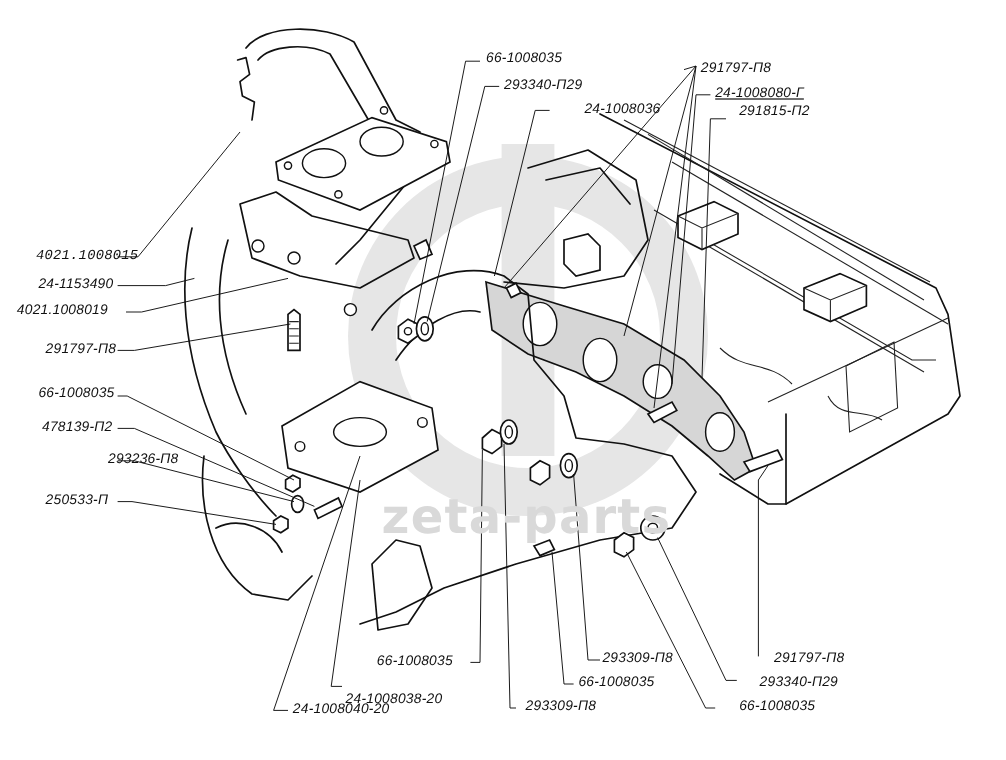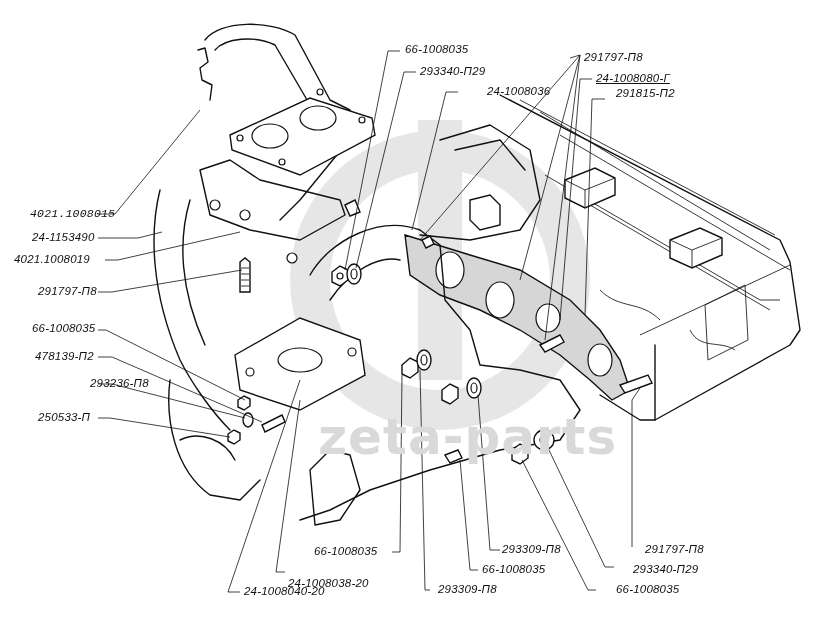--- a/index.html
+++ b/index.html
@@ -13,21 +13,21 @@
     font-size: 11.5px;
     color: #111;
     white-space: nowrap;
     line-height: 1;
     letter-spacing: 0.2px;
   }
   .wm-text {
     position: absolute;
     font-family: "DejaVu Sans", sans-serif;
     font-weight: bold;
-    font-size: 50px;
+    font-size: 40px;
     color: #d9d9d9;
     left: 318px; top: 408px;
     letter-spacing: 1px;
   }
   .part { fill: none; stroke: #111; stroke-width: 1.4; stroke-linejoin: round; stroke-linecap: round; }
   .thin { fill: none; stroke: #222; stroke-width: 0.9; }
   .lead { fill: none; stroke: #111; stroke-width: 0.8; }
   .fillw { fill: #fff; stroke: #111; stroke-width: 1.4; }
   .gasket { fill: #d6d6d6; stroke: #111; stroke-width: 1.4; }
   .hole { fill: #fff; stroke: #111; stroke-width: 1.2; }

